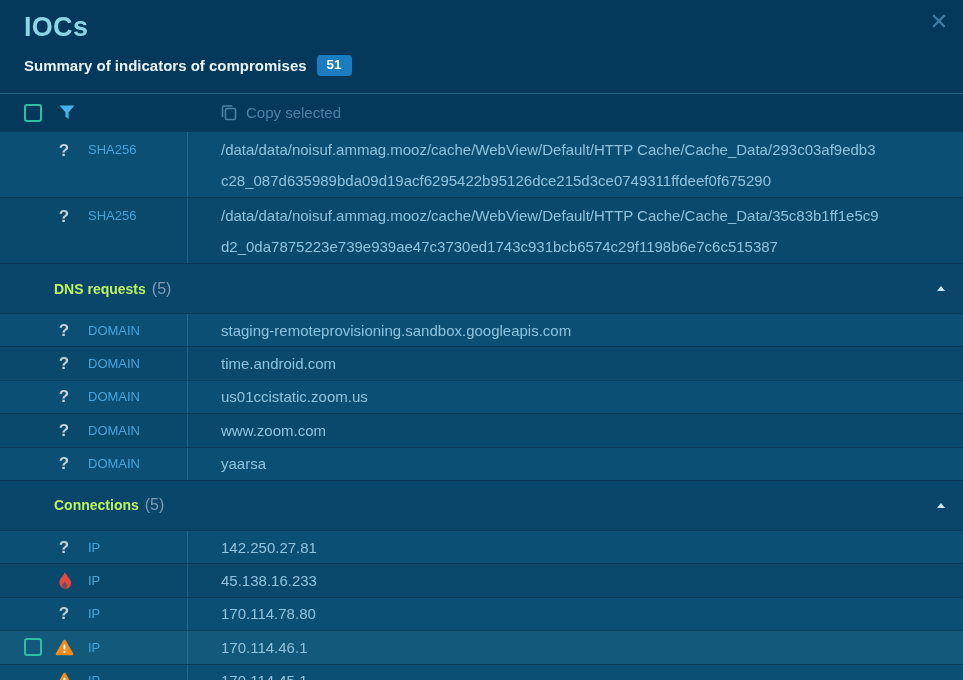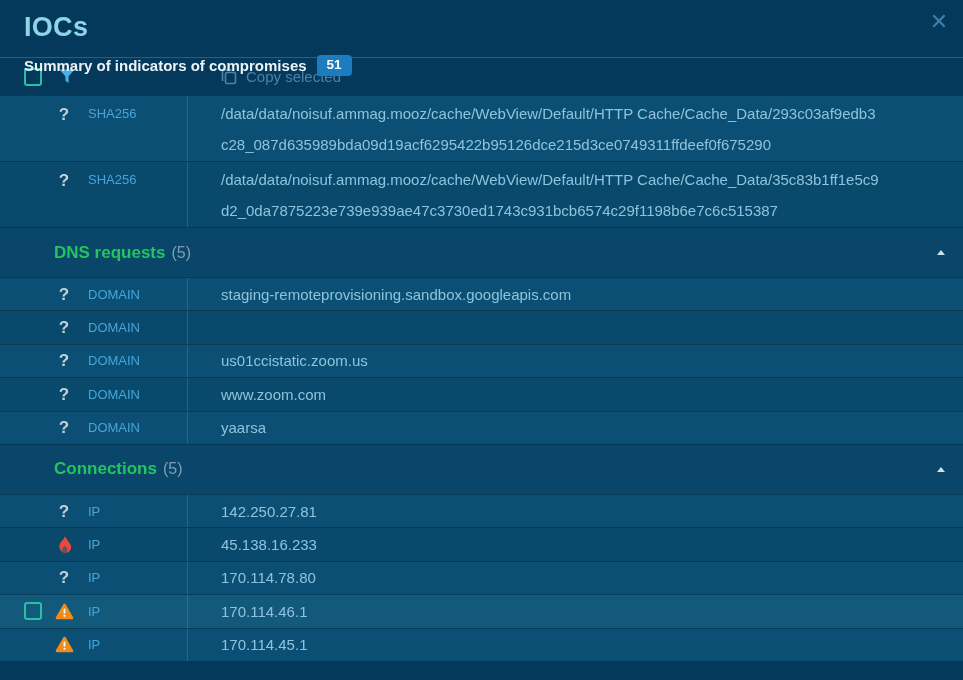--- a/index.html
+++ b/index.html
@@ -5,21 +5,21 @@
   * { margin:0; padding:0; box-sizing:border-box; }
   html,body { width:963px; height:680px; overflow:hidden; }
   body {
     font-family:"Liberation Sans","DejaVu Sans",sans-serif;
     background:#05395c; color:#8fc3dd;
     -webkit-font-smoothing:antialiased;
   }
   .panel { position:relative; width:963px; height:680px; background:#05395c; overflow:hidden; }
 
   
-  .hdr { position:relative; height:58px; padding:12px 0 0 24px; border-bottom:1px solid #1e6386; }
+  .hdr { position:relative; height:94px; padding:12px 0 0 24px; border-bottom:1px solid #1e6386; }
   .hdr-title { font-size:27px; font-weight:bold; color:#8ed5e7; letter-spacing:0.3px; }
   .hdr-sub-row { display:flex; align-items:center; margin-top:12px; }
   .hdr-sub { font-size:15px; font-weight:bold; color:#eaf3f8; }
   .badge { margin-left:10px; background:#1c7cc0; color:#fff; font-size:13.5px; font-weight:bold;
            padding:3px 10px 4px; border-radius:4px; line-height:1; }
   .close-btn { position:absolute; top:6px; right:8px; width:32px; height:32px; display:flex;
                align-items:center; justify-content:center; font-size:22px; color:#3f7fa9; cursor:pointer; }
 
   
   .toolbar { height:37px; display:flex; align-items:center; background:#05395c; }
@@ -44,21 +44,21 @@
   .icon-slot { width:20px; margin-left:12px; flex:none; display:flex; justify-content:center; align-items:center; }
   .q-ico { font-size:17px; font-weight:bold; color:#c5d0d9; line-height:1; }
   .row-label { margin-left:14px; font-size:13px; color:#46a4da; white-space:nowrap; }
   .cell-val { flex:1; display:flex; align-items:center; padding:0 80px 0 33px;
               font-size:15px; color:#8fc3dd; line-height:31px; word-break:break-all; }
   .row:not(.tall) .cell-val { line-height:normal; word-break:normal; white-space:nowrap;text-align:center; }
 
   
   .sec { position:relative; display:flex; align-items:center; height:50px; background:#09466a;
          border-top:1px solid rgba(5,42,66,0.55); cursor:pointer; }
-  .sec-title { margin-left:54px; font-size:17px; font-weight:bold; color:#22c55e; }
+  .sec-title { margin-left:54px; font-size:14px; font-weight:bold; color:#bef264; }
   .sec-count { margin-left:6px; font-size:16px; color:#7e9db5; }
   .collapse { position:absolute; right:10px; top:0; width:24px; height:100%;
               display:flex; align-items:center; justify-content:center; }
   .caret-up { width:0; height:0; border-left:4px solid transparent; border-right:4px solid transparent;
               border-bottom:5px solid #cfe3ec; }
 </style>
 </head>
 <body>
 
 <div class="panel">
@@ -135,20 +135,21 @@
   </div>
       <div class="row shade-dark">
     <div class="cell-left">
       <div class="cb-slot cb" style="visibility: hidden;"></div>
       <div class="icon-slot">
         <span class="q-ico">?</span>
 
       </div>
       <span class="row-label">DOMAIN</span>
     </div>
+    <div class="cell-val">time.android.com</div>
   </div>
       <div class="row shade-light">
     <div class="cell-left">
       <div class="cb-slot cb" style="visibility: hidden;"></div>
       <div class="icon-slot">
         <span class="q-ico">?</span>
 
       </div>
       <span class="row-label">DOMAIN</span>
     </div>

